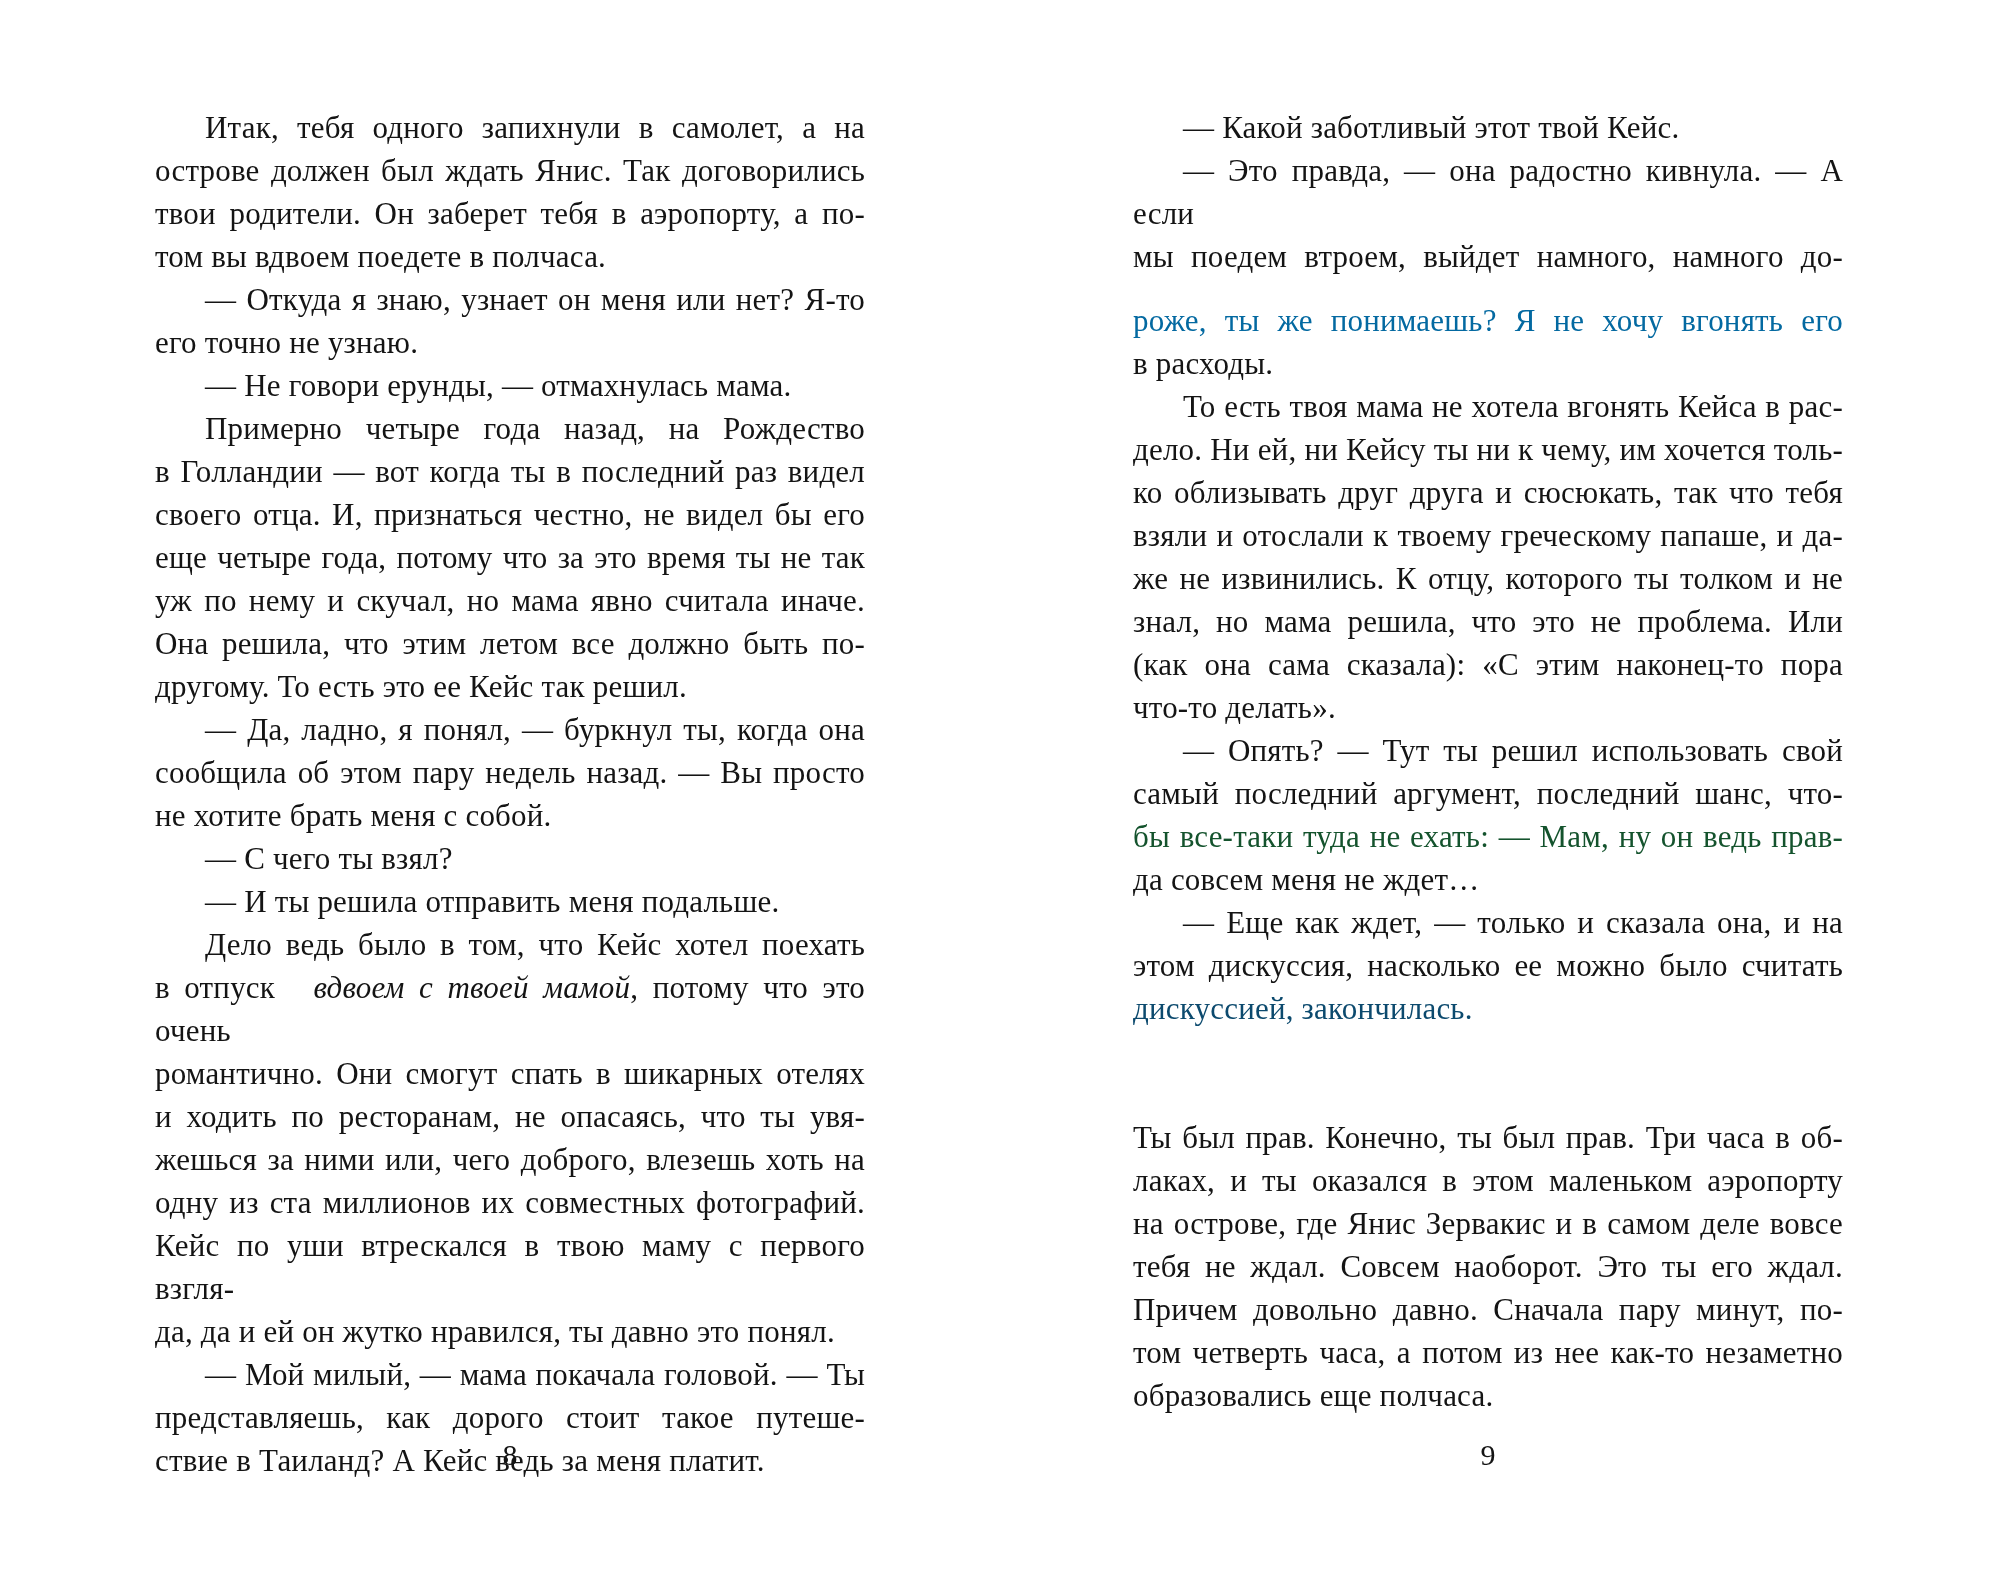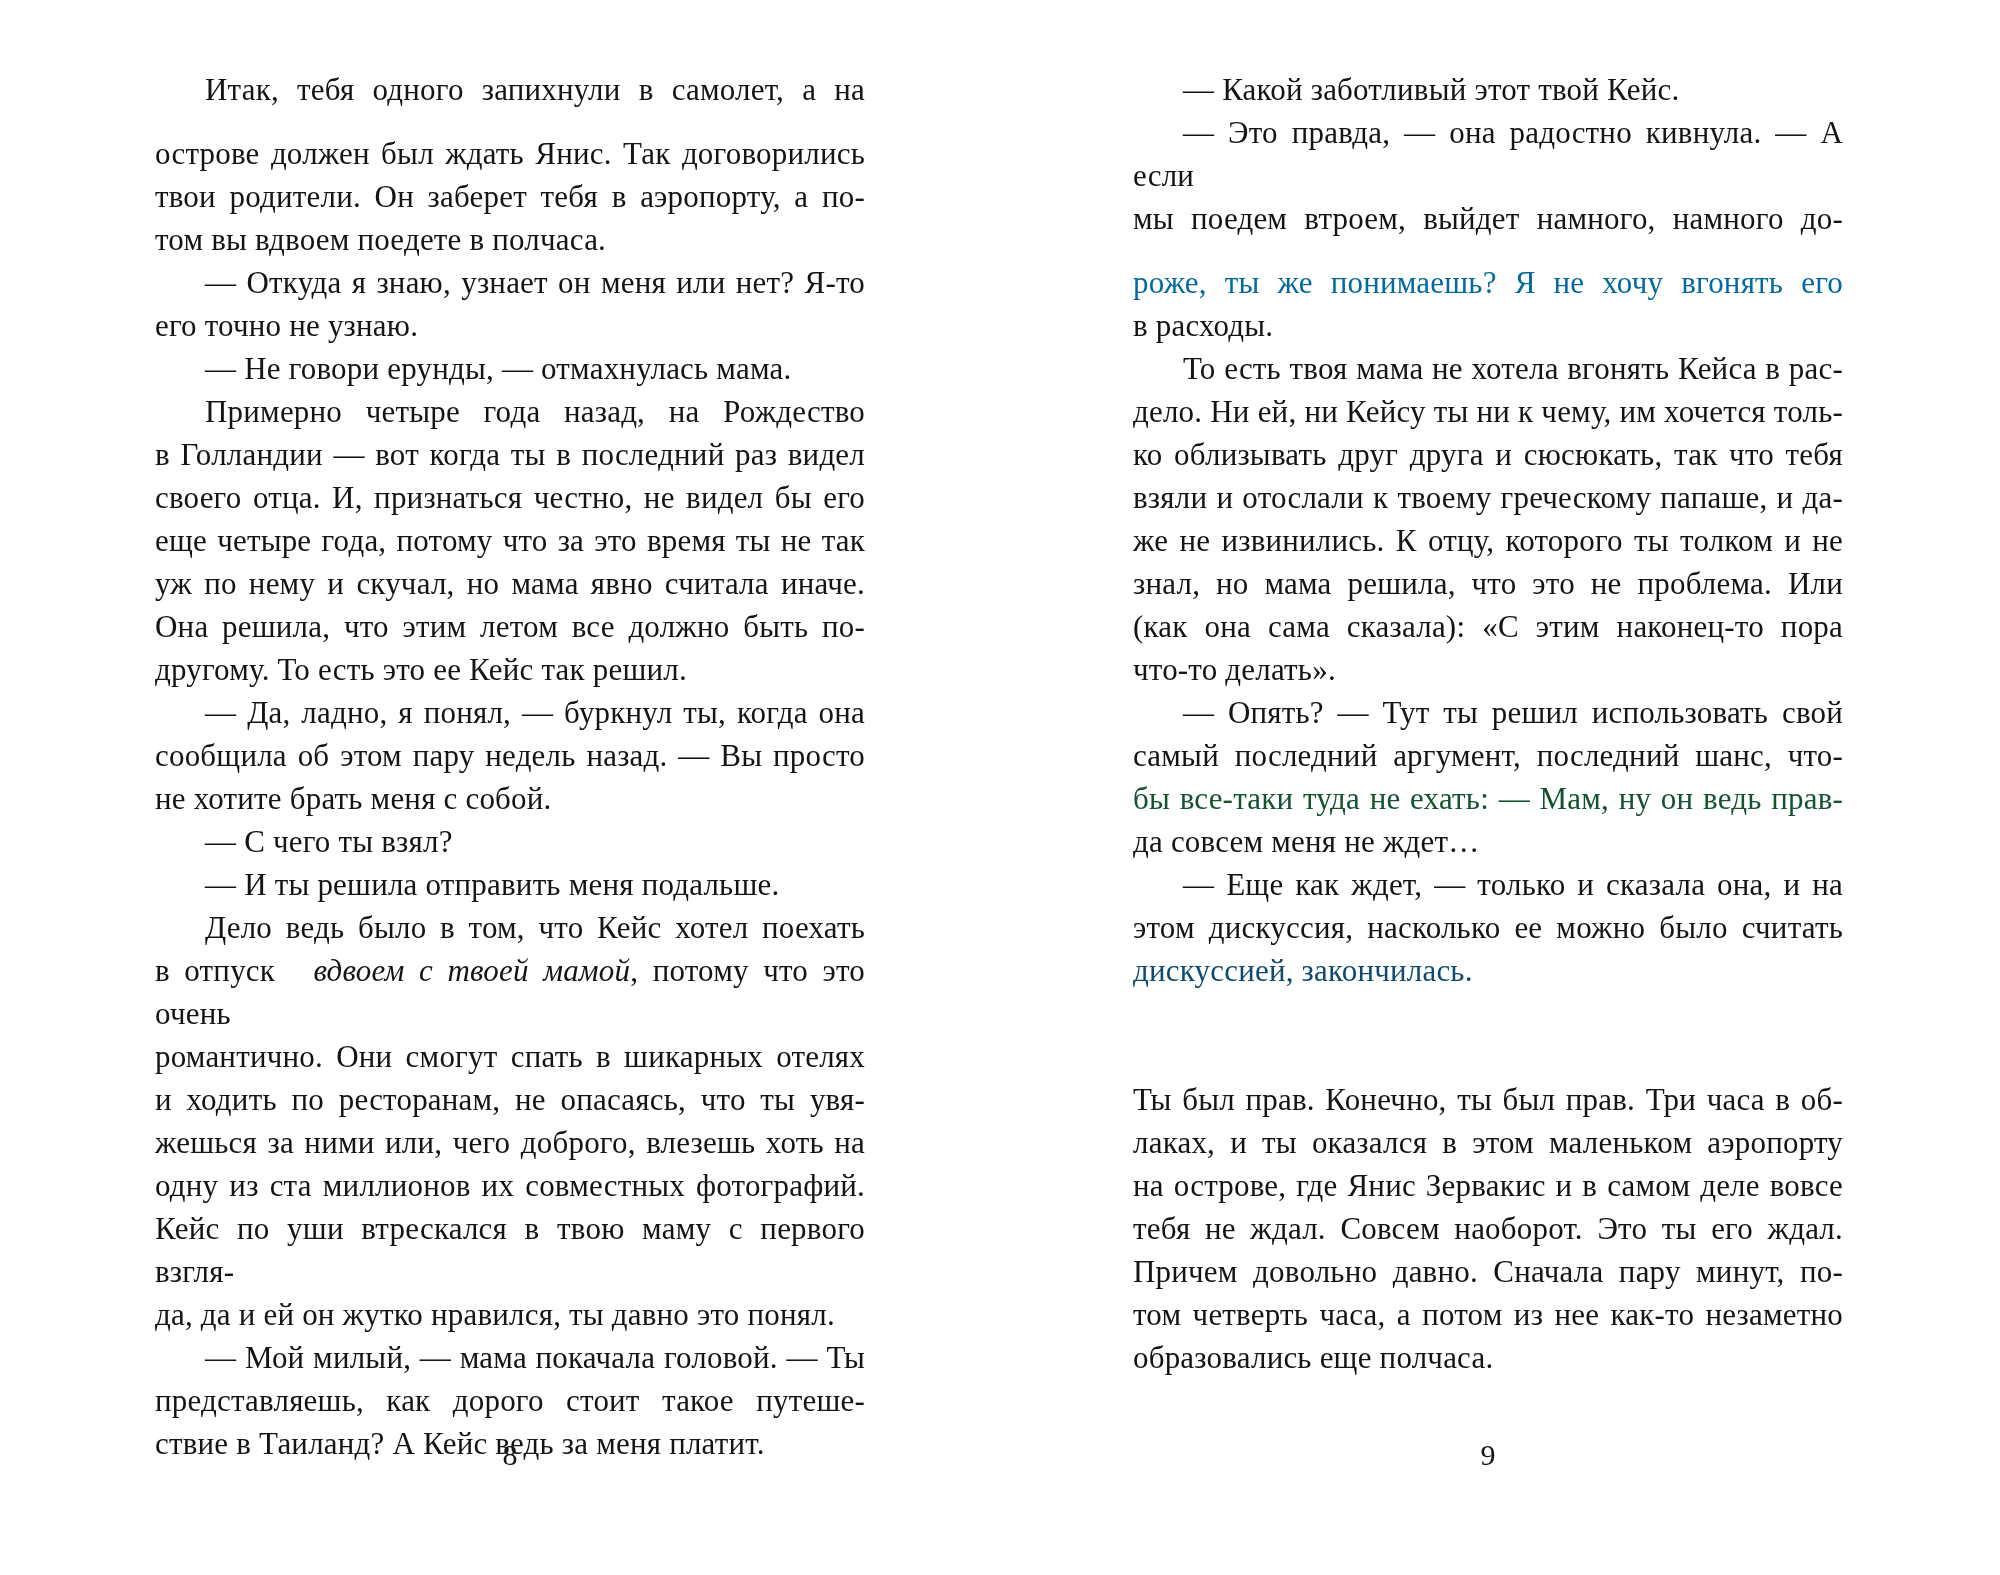--- a/index.html
+++ b/index.html
@@ -18,21 +18,21 @@
     background: #ffffff;
   }
   .page {
     position: absolute;
     top: 0;
     height: 1575px;
   }
   .page-left  { left: 155px;  width: 710px; }
   .page-right { left: 1133px; width: 710px; }
   .text-block {
-    padding-top: 68px;
+    padding-top: 106px;
     width: 100%;
   }
   .line {
     font-size: 31px;
     line-height: 43px;
     color: #141414;
     text-align: justify;
     text-align-last: justify;
     letter-spacing: 0.2px;
   }
@@ -61,21 +61,21 @@
   }
 </style>
 </head>
 <body style="background: rgb(255, 255, 255);">
 
 <main class="spread">
 
   <section class="page page-left">
     <div class="text-block">
         <div class="line indent" style="color: rgb(20, 20, 20);">Итак, тебя одного запихнули в самолет, а на</div>
-        <div class="line" style="color: rgb(20, 20, 20); margin-top: 21px;">острове должен был ждать Янис. Так договорились</div>
+        <div class="line" style="color: rgb(20, 20, 20);">острове должен был ждать Янис. Так договорились</div>
         <div class="line" style="color: rgb(20, 20, 20);">твои родители. Он заберет тебя в аэропорту, а по-</div>
         <div class="line last" style="color: rgb(20, 20, 20);">том вы вдвоем поедете в полчаса.</div>
         <div class="line indent" style="color: rgb(20, 20, 20);">— Откуда я знаю, узнает он меня или нет? Я-то</div>
         <div class="line last" style="color: rgb(20, 20, 20);">его точно не узнаю.</div>
         <div class="line indent last" style="color: rgb(20, 20, 20);">— Не говори ерунды, — отмахнулась мама.</div>
         <div class="line indent" style="color: rgb(20, 20, 20);">Примерно четыре года назад, на Рождество</div>
         <div class="line" style="color: rgb(20, 20, 20);">в Голландии — вот когда ты в последний раз видел</div>
         <div class="line" style="color: rgb(20, 20, 20);">своего отца. И, признаться честно, не видел бы его</div>
         <div class="line" style="color: rgb(20, 20, 20);">еще четыре года, потому что за это время ты не так</div>
         <div class="line" style="color: rgb(20, 20, 20);">уж по нему и скучал, но мама явно считала иначе.</div>

